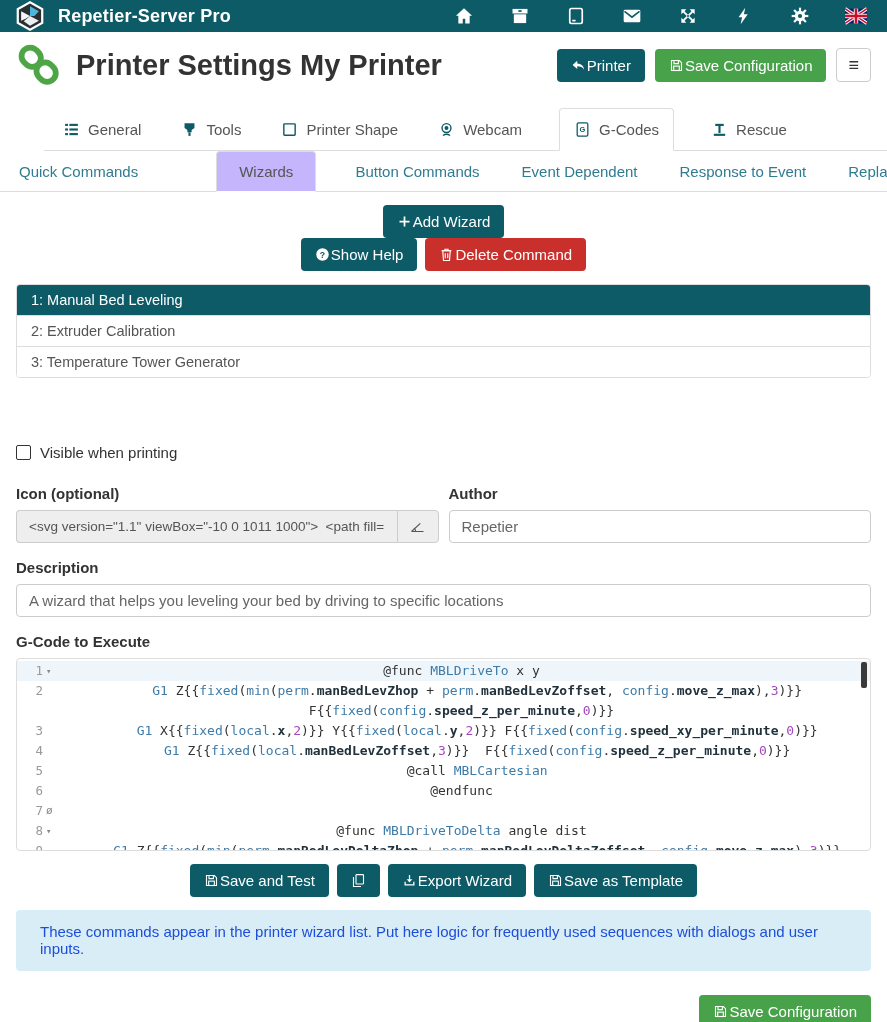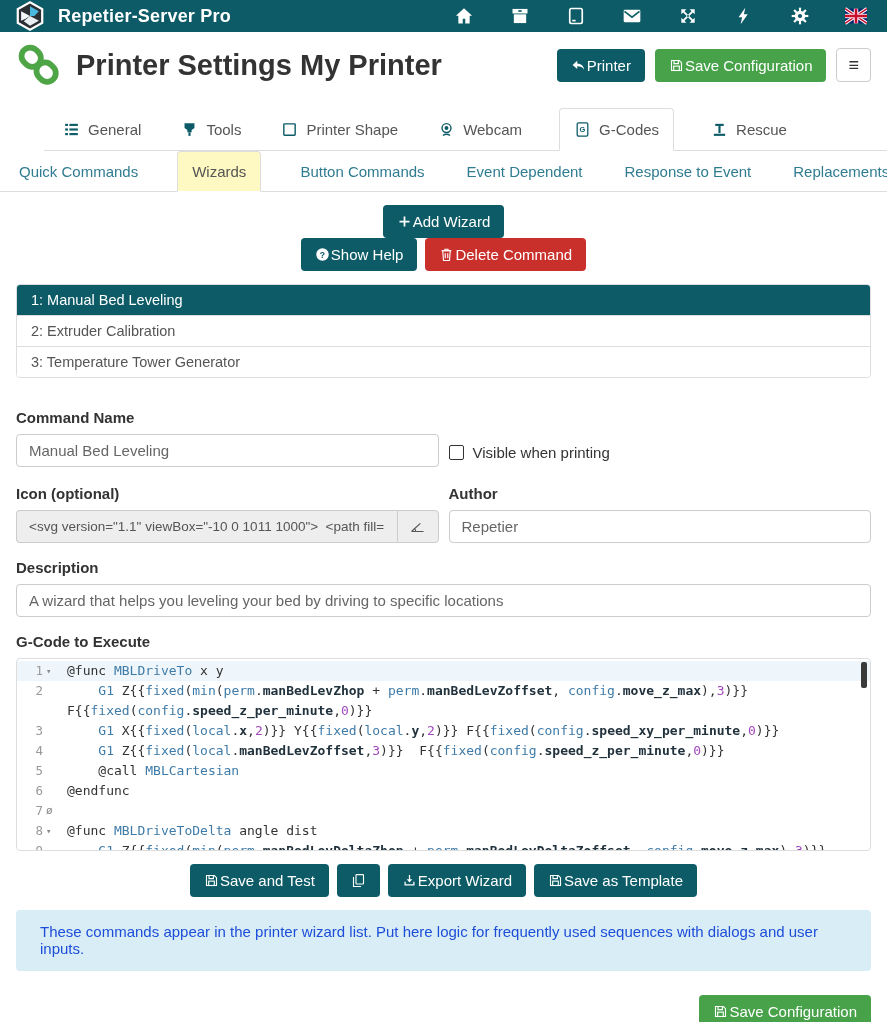--- a/index.html
+++ b/index.html
@@ -44,21 +44,21 @@
   .tabs{display:flex;align-items:flex-end;padding:0 16px;border-bottom:1px solid var(--border);margin-top:8px;margin-left:44px;}
   .tab{display:flex;align-items:center;gap:8px;font-size:15px;color:var(--muted);
        padding:12px 3px;margin-right:34px;cursor:pointer;white-space:nowrap;}
   .tab .tab-ic{display:inline-flex;color:var(--teal);}
   .tab .tab-ic svg{width:17px;height:17px;}
   .tab.active{border:1px solid var(--border);border-bottom:1px solid #fff;border-radius:4px 4px 0 0;
        margin-bottom:-1px;background:#fff;padding:12px 14px;}
   .subtabs{display:flex;align-items:flex-end;padding:0 16px;border-bottom:1px solid var(--border);margin-top:0;}
   .subtab{font-size:15px;color:var(--link);padding:11px 3px;margin-right:36px;cursor:pointer;white-space:nowrap;}
   .subtab.active{color:var(--muted);border:1px solid var(--border);border-bottom:1px solid #fff;
-       border-radius:4px 4px 0 0;margin-bottom:-1px;background:#fef9c3;padding:11px 14px;}
+       border-radius:4px 4px 0 0;margin-bottom:-1px;background:#c4b5fd;padding:11px 22px;margin-left:39px;}
   
   .toolbar{display:flex;justify-content:space-between;align-items:center;margin:13px 16px;flex-direction:column;}
   .toolbar-right{display:flex;gap:8px;}
   
   .wizard-list{margin:0 16px;border:1px solid var(--border);border-radius:4px;overflow:hidden;}
   .wizard-item{padding:7px 14px;font-size:14.5px;color:var(--muted);background:#fff;border-top:1px solid var(--border);cursor:pointer;}
   .wizard-item:first-child{border-top:none;}
   .wizard-item.selected{background:var(--teal);color:#fff;}
   
   .form{margin:0 16px;}
@@ -76,21 +76,21 @@
   .checkbox{width:15px;height:15px;border:1.6px solid #333;border-radius:2px;background:#fff;flex:none;cursor:pointer;}
   
   .editor{margin:8px 0 0;border:1px solid var(--border);border-radius:4px;height:193px;overflow:hidden;
           position:relative;font-family:"DejaVu Sans Mono", monospace;font-size:13px;line-height:20px;background:#fff;padding-top:2px;}
   .cm-row{display:flex;}
   .cm-row.active{background:#eef6fb;}
   .cm-gutter{display:flex;width:44px;flex:none;color:#999;font-size:12.5px;}
   .cm-num{width:26px;text-align:right;}
   .cm-mark{width:16px;padding-left:3px;font-size:9px;color:#888;padding-top:5px;line-height:10px;}
   .cm-mark.empty{font-size:11px;padding-top:2px;line-height:16px;}
-  .cm-code{flex:1;white-space:pre-wrap;word-break:break-word;color:#333;padding:0 14px 0 6px;}
+  .cm-code{flex:1;white-space:pre-wrap;word-break:break-word;color:#333;padding:0 14px 0 6px;text-align:center;}
   .tk-f{color:#3e7ba8;}
   .tk-v{color:#21323d;font-weight:bold;}
   .tk-n{color:#a347bd;}
   .cm-scroll{position:absolute;top:3px;right:3px;width:6px;height:26px;background:#3a3a3a;border-radius:2px;cursor:pointer;}
   
   .actions{display:flex;justify-content:center;gap:8px;margin:13px 0 0;}
   .info-box{margin:13px 16px 0;background:#d9edf7;color:#1d4ed8;border-radius:4px;padding:13px 24px 14px;font-size:15px;line-height:17px;}
   .footer{display:flex;justify-content:flex-end;margin:24px 16px 0;}
 </style>
 </head>
@@ -297,24 +297,20 @@
 </div>
 
 <div class="wizard-list" id="wizard-list">
     <div class="wizard-item selected">1: Manual Bed Leveling</div>
     <div class="wizard-item">2: Extruder Calibration</div>
     <div class="wizard-item">3: Temperature Tower Generator</div>
   </div>
 
 <div class="form">
   <div class="form-grid">
-    <div>
-      <div class="form-label first">Command Name</div>
-      <input class="input" value="Manual Bed Leveling" style="">
-    </div>
     <div>
       <div class="chk-row">
         <span class="checkbox"></span>
         <span>Visible when printing</span>
       </div>
     </div>
   </div>
   <div class="form-grid">
     <div>
       <div class="form-label">Icon (optional)</div>

